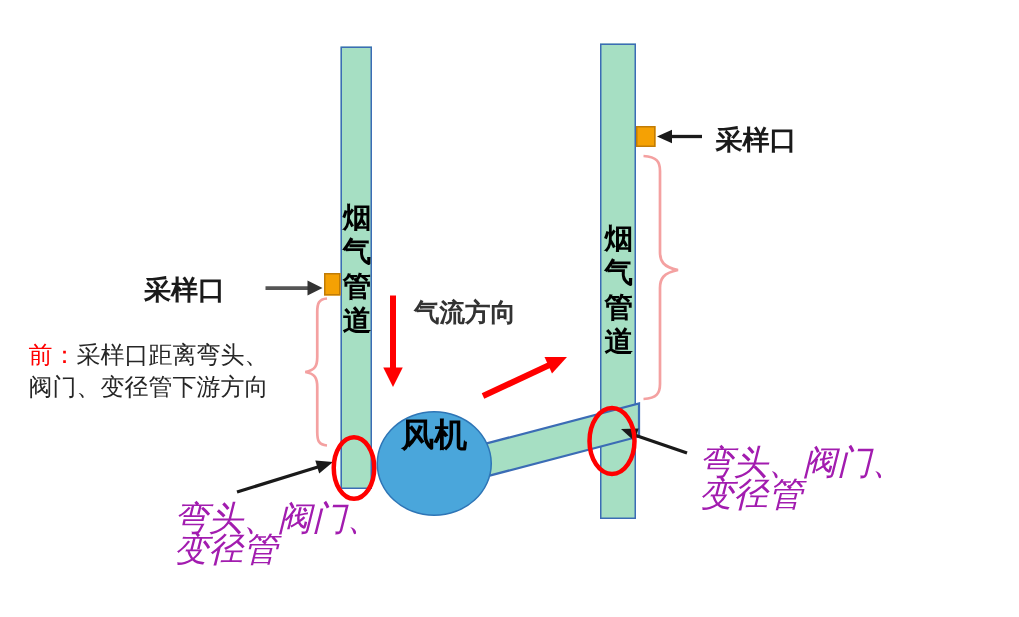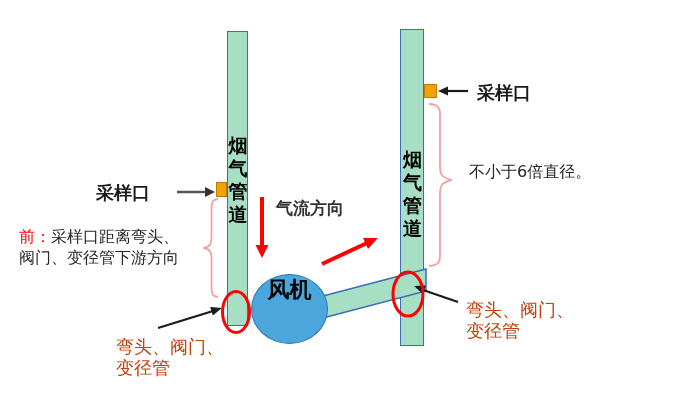--- a/index.html
+++ b/index.html
@@ -31,21 +31,21 @@
   
   .lbl{z-index:4;white-space:nowrap;font-weight:bold;}
   .lbl-sampling-left{left:96px;top:181px;font-size:18px;color:#1a1a1a;}
   .lbl-sampling-right{left:477px;top:81px;font-size:18px;color:#1a1a1a;}
   .lbl-flow{left:276px;top:197px;font-size:17px;color:#333;}
   .note{z-index:4;font-size:16px;line-height:21px;color:#262626;}
   .note div{white-space:nowrap;}
   .note .prefix{color:#FF0000;}
   .note-upstream{left:19px;top:226px;}
   .note-downstream{left:469px;top:161px;}
-  .bendlbl{z-index:4;font-size:18px;line-height:21px;color:#c2410c;}
+  .bendlbl{z-index:4;font-size:23px;line-height:21px;color:#a21caf;font-style:italic;}
   .bendlbl div{white-space:nowrap;}
   .bend-left{left:116px;top:336px;}
   .bend-right{left:466px;top:299px;}
 </style>
 </head>
 <body>
 
 <div class="canvas">
 
   <div class="abs duct duct-left"></div>
@@ -112,21 +112,20 @@
   <div class="abs lbl lbl-flow">气流方向</div>
 
   <div class="abs note note-upstream">
     <div>
       <span class="prefix">前：</span><span>采样口距离弯头、</span>
     </div>
     <div>阀门、变径管下游方向</div>
   </div>
 
   <div class="abs note note-downstream">
-    <div>不小于6倍直径。</div>
   </div>
 
   <div class="abs bendlbl bend-left">
     <div>弯头、阀门、</div>
     <div>变径管</div>
   </div>
   <div class="abs bendlbl bend-right">
     <div>弯头、阀门、</div>
     <div>变径管</div>
   </div>

